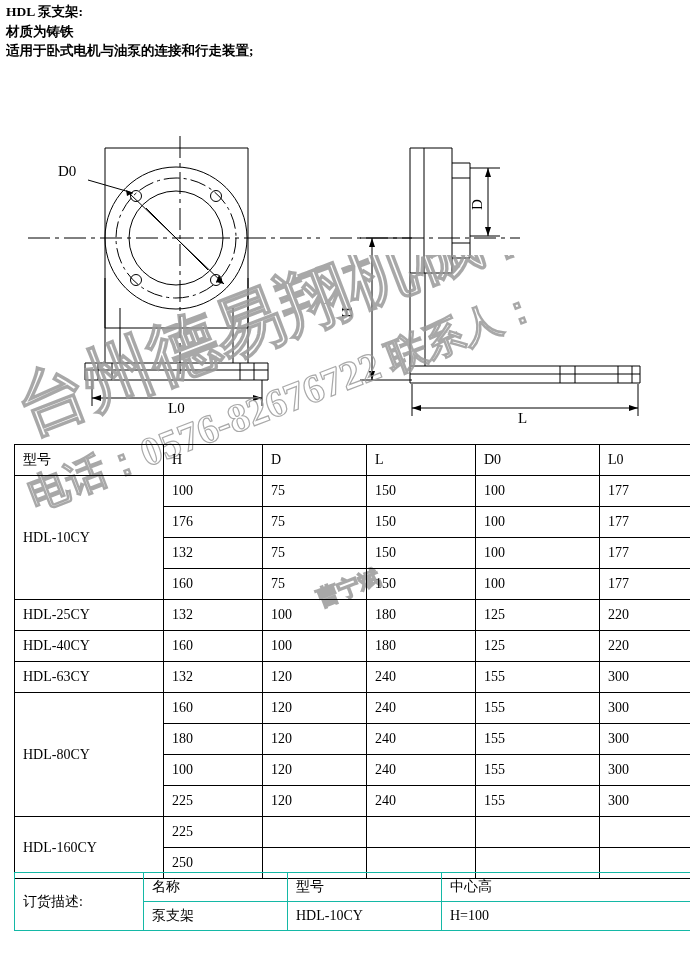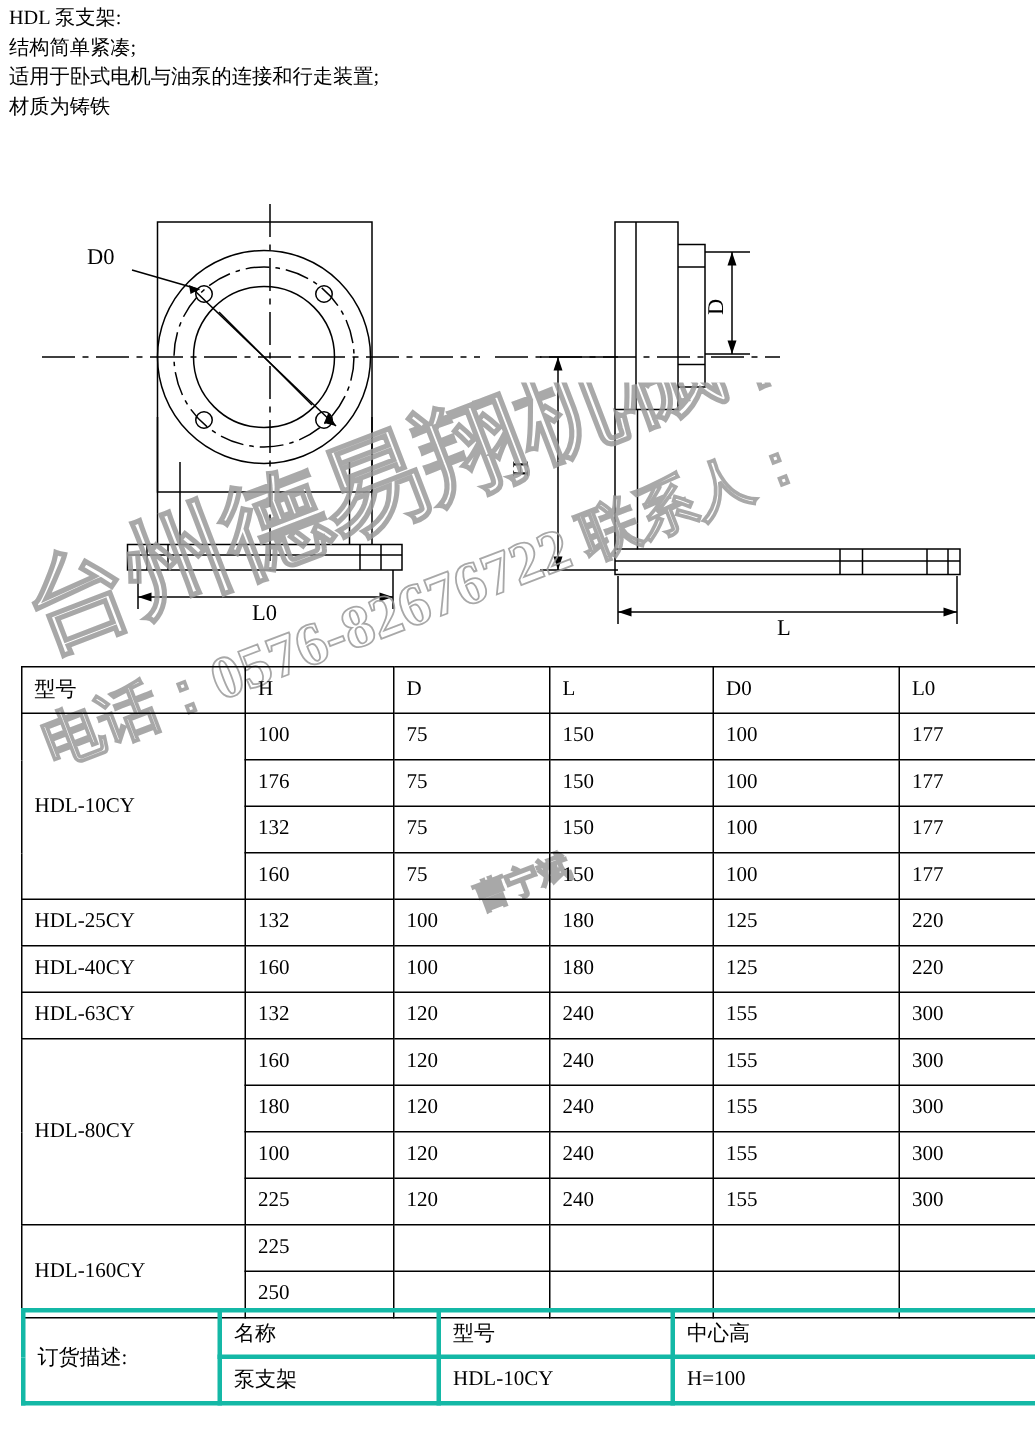--- a/index.html
+++ b/index.html
@@ -21,20 +21,21 @@
     width: 690px;
     height: 960px;
   }
 
   
   .header {
     position: absolute;
     left: 6px;
     top: 2px;
     width: 600px;
+    font-weight: bold;
   }
   .header div {
     font-size: 13.5px;
     line-height: 19.5px;
     white-space: nowrap;
   }
 
   
   .drawing {
     position: absolute;
@@ -112,42 +113,41 @@
   
   table.order {
     position: absolute;
     left: 14px;
     top: 872px;
     width: 662px;
     border-collapse: collapse;
     table-layout: fixed;
   }
   table.order td {
-    border: 3px solid #14b8a6;
+    border: 1px solid #14b8a6;
     height: 28px;
     font-size: 14px;
     padding: 0 0 0 8px;
     vertical-align: middle;
     font-family: "Liberation Serif", serif;
   }
   td.o-label { width: 120px; margin-top: 27px; }
   td.o-name { width: 135px; }
   td.o-model { width: 145px; }
   td.o-height { width: 262px; }
 </style>
 </head>
 <body>
 
 <div class="page">
 
   <div class="header">
     <div>HDL 泵支架:</div>
-    <div>结构简单紧凑;</div>
+    <div>材质为铸铁</div>
     <div>适用于卧式电机与油泵的连接和行走装置;</div>
-    <div>材质为铸铁</div>
   </div>
 
   <div class="drawing">
     <svg width="690" height="320" viewBox="0 0 690 320">
       <g fill="none" stroke="#000" stroke-width="1">
 
         <g stroke-dasharray="22,5,4,5">
           <line x1="28" y1="120" x2="320" y2="120"></line>
         </g>
 

